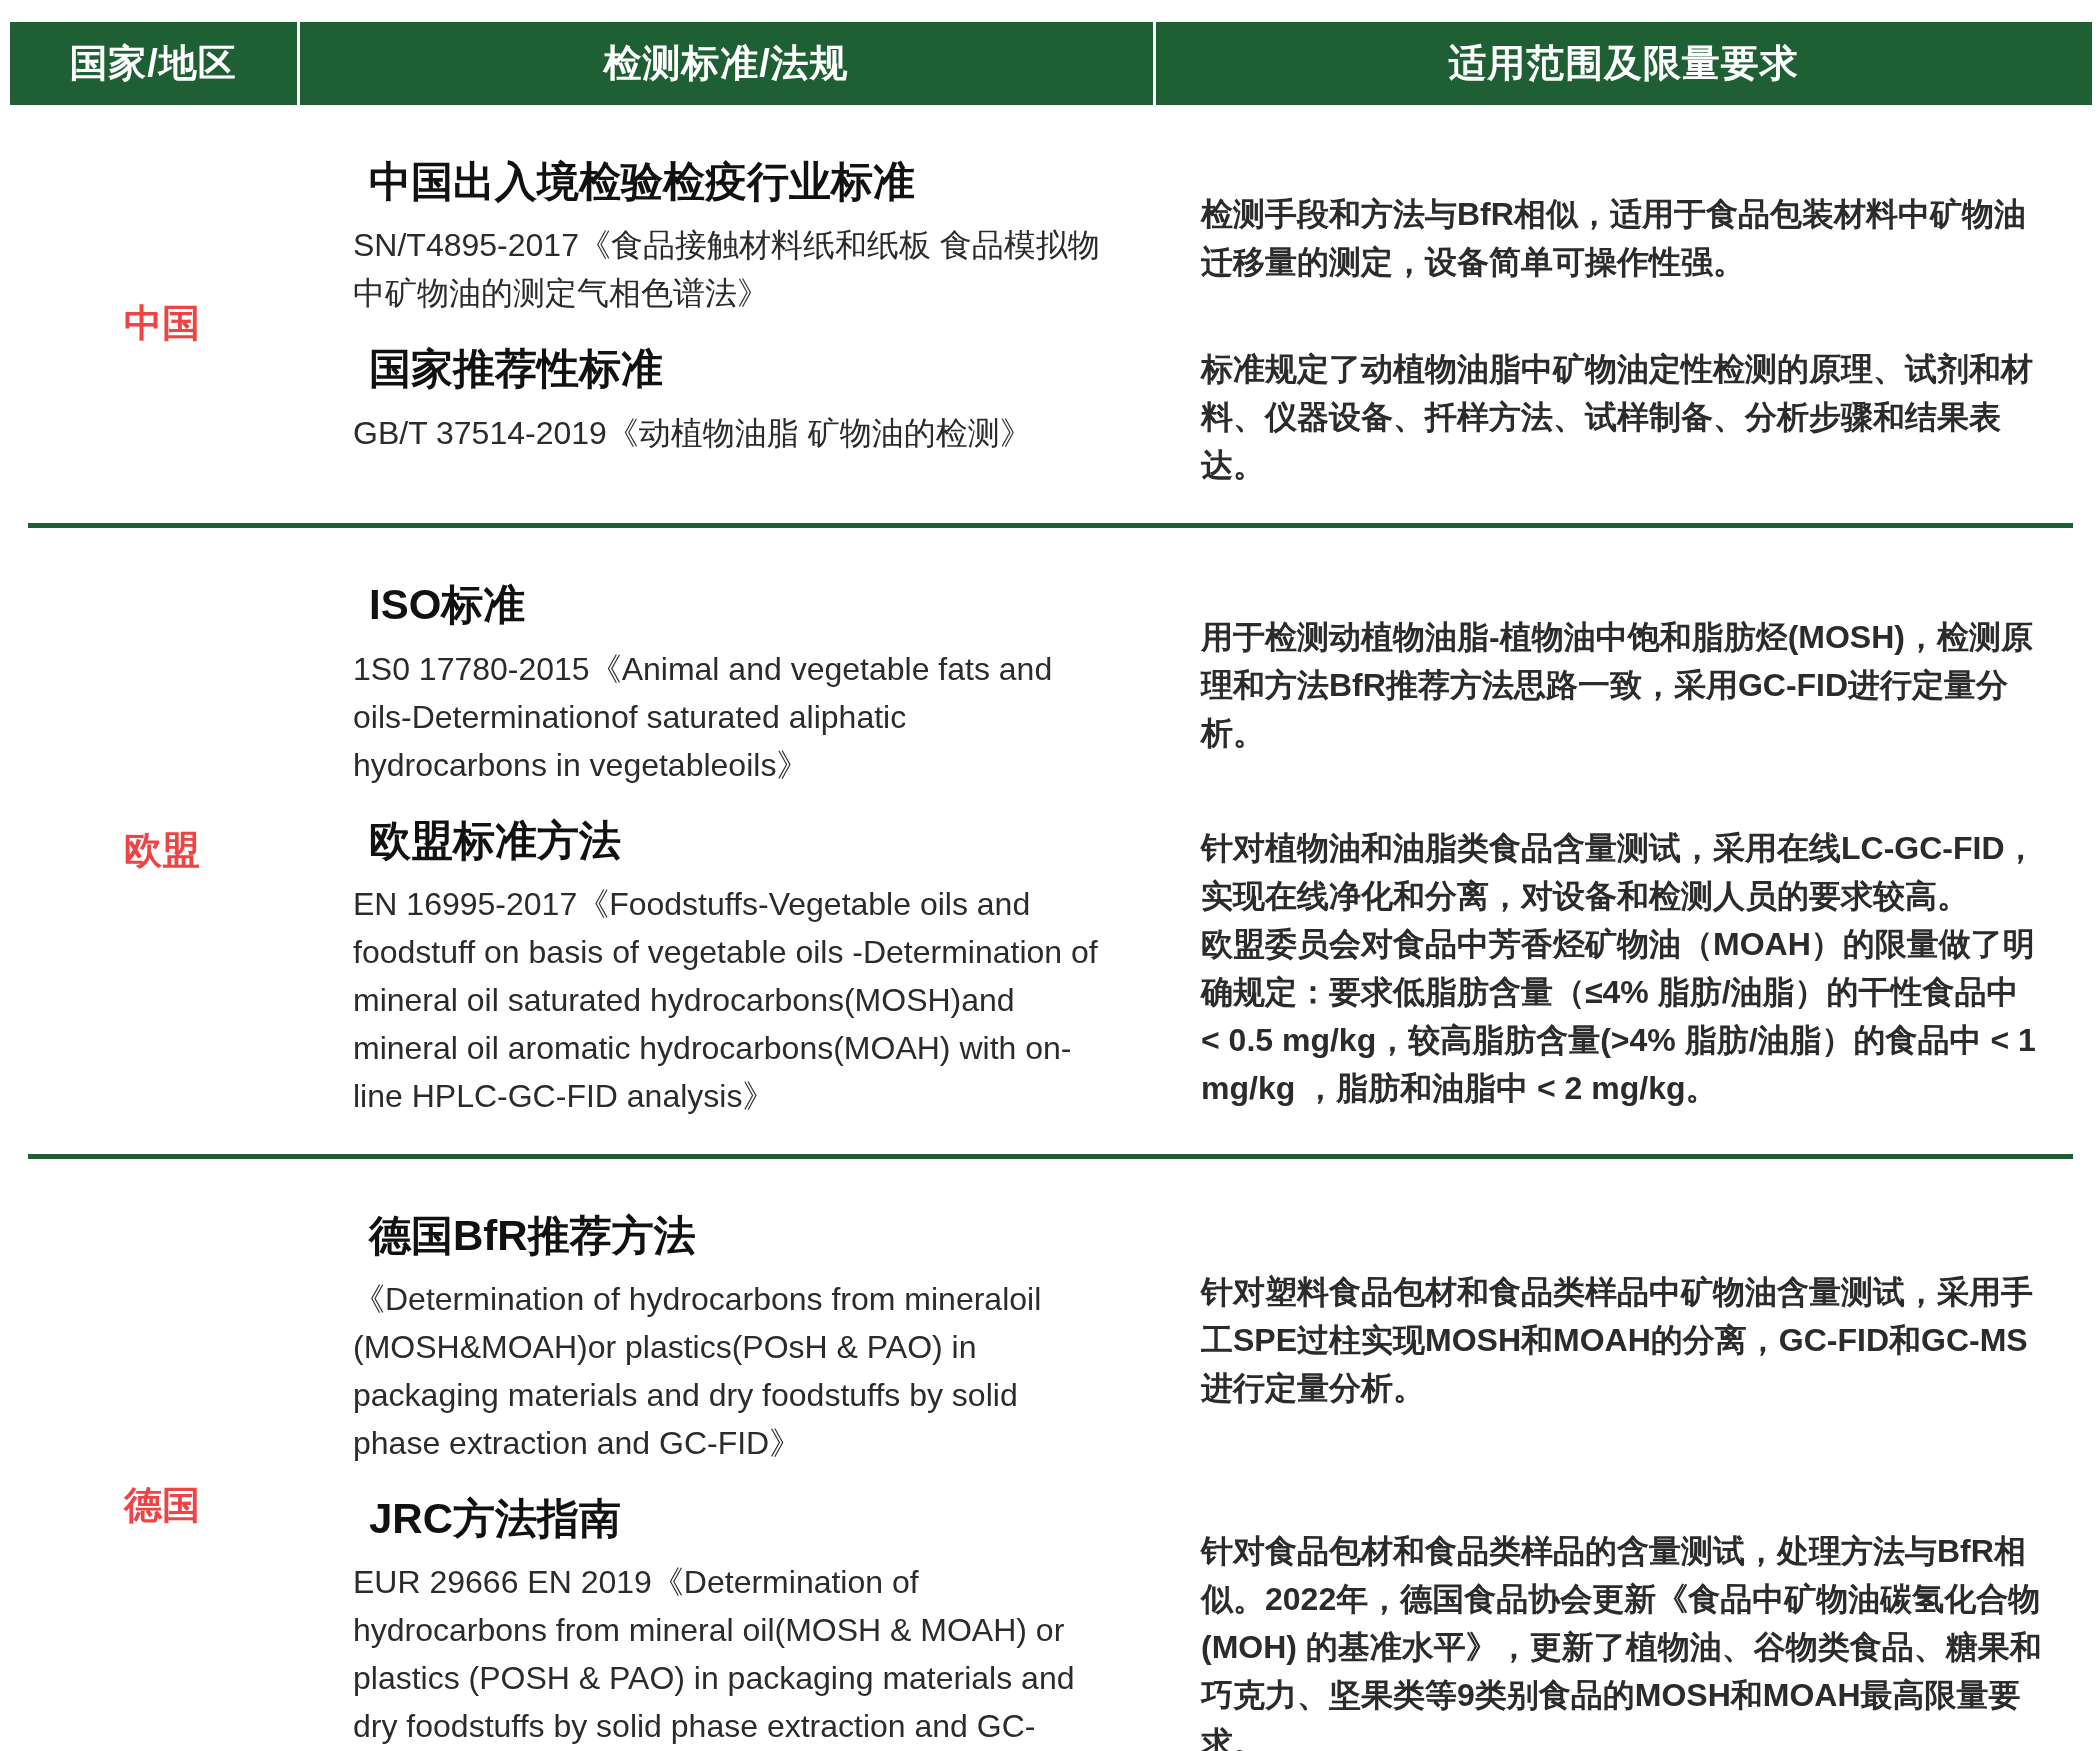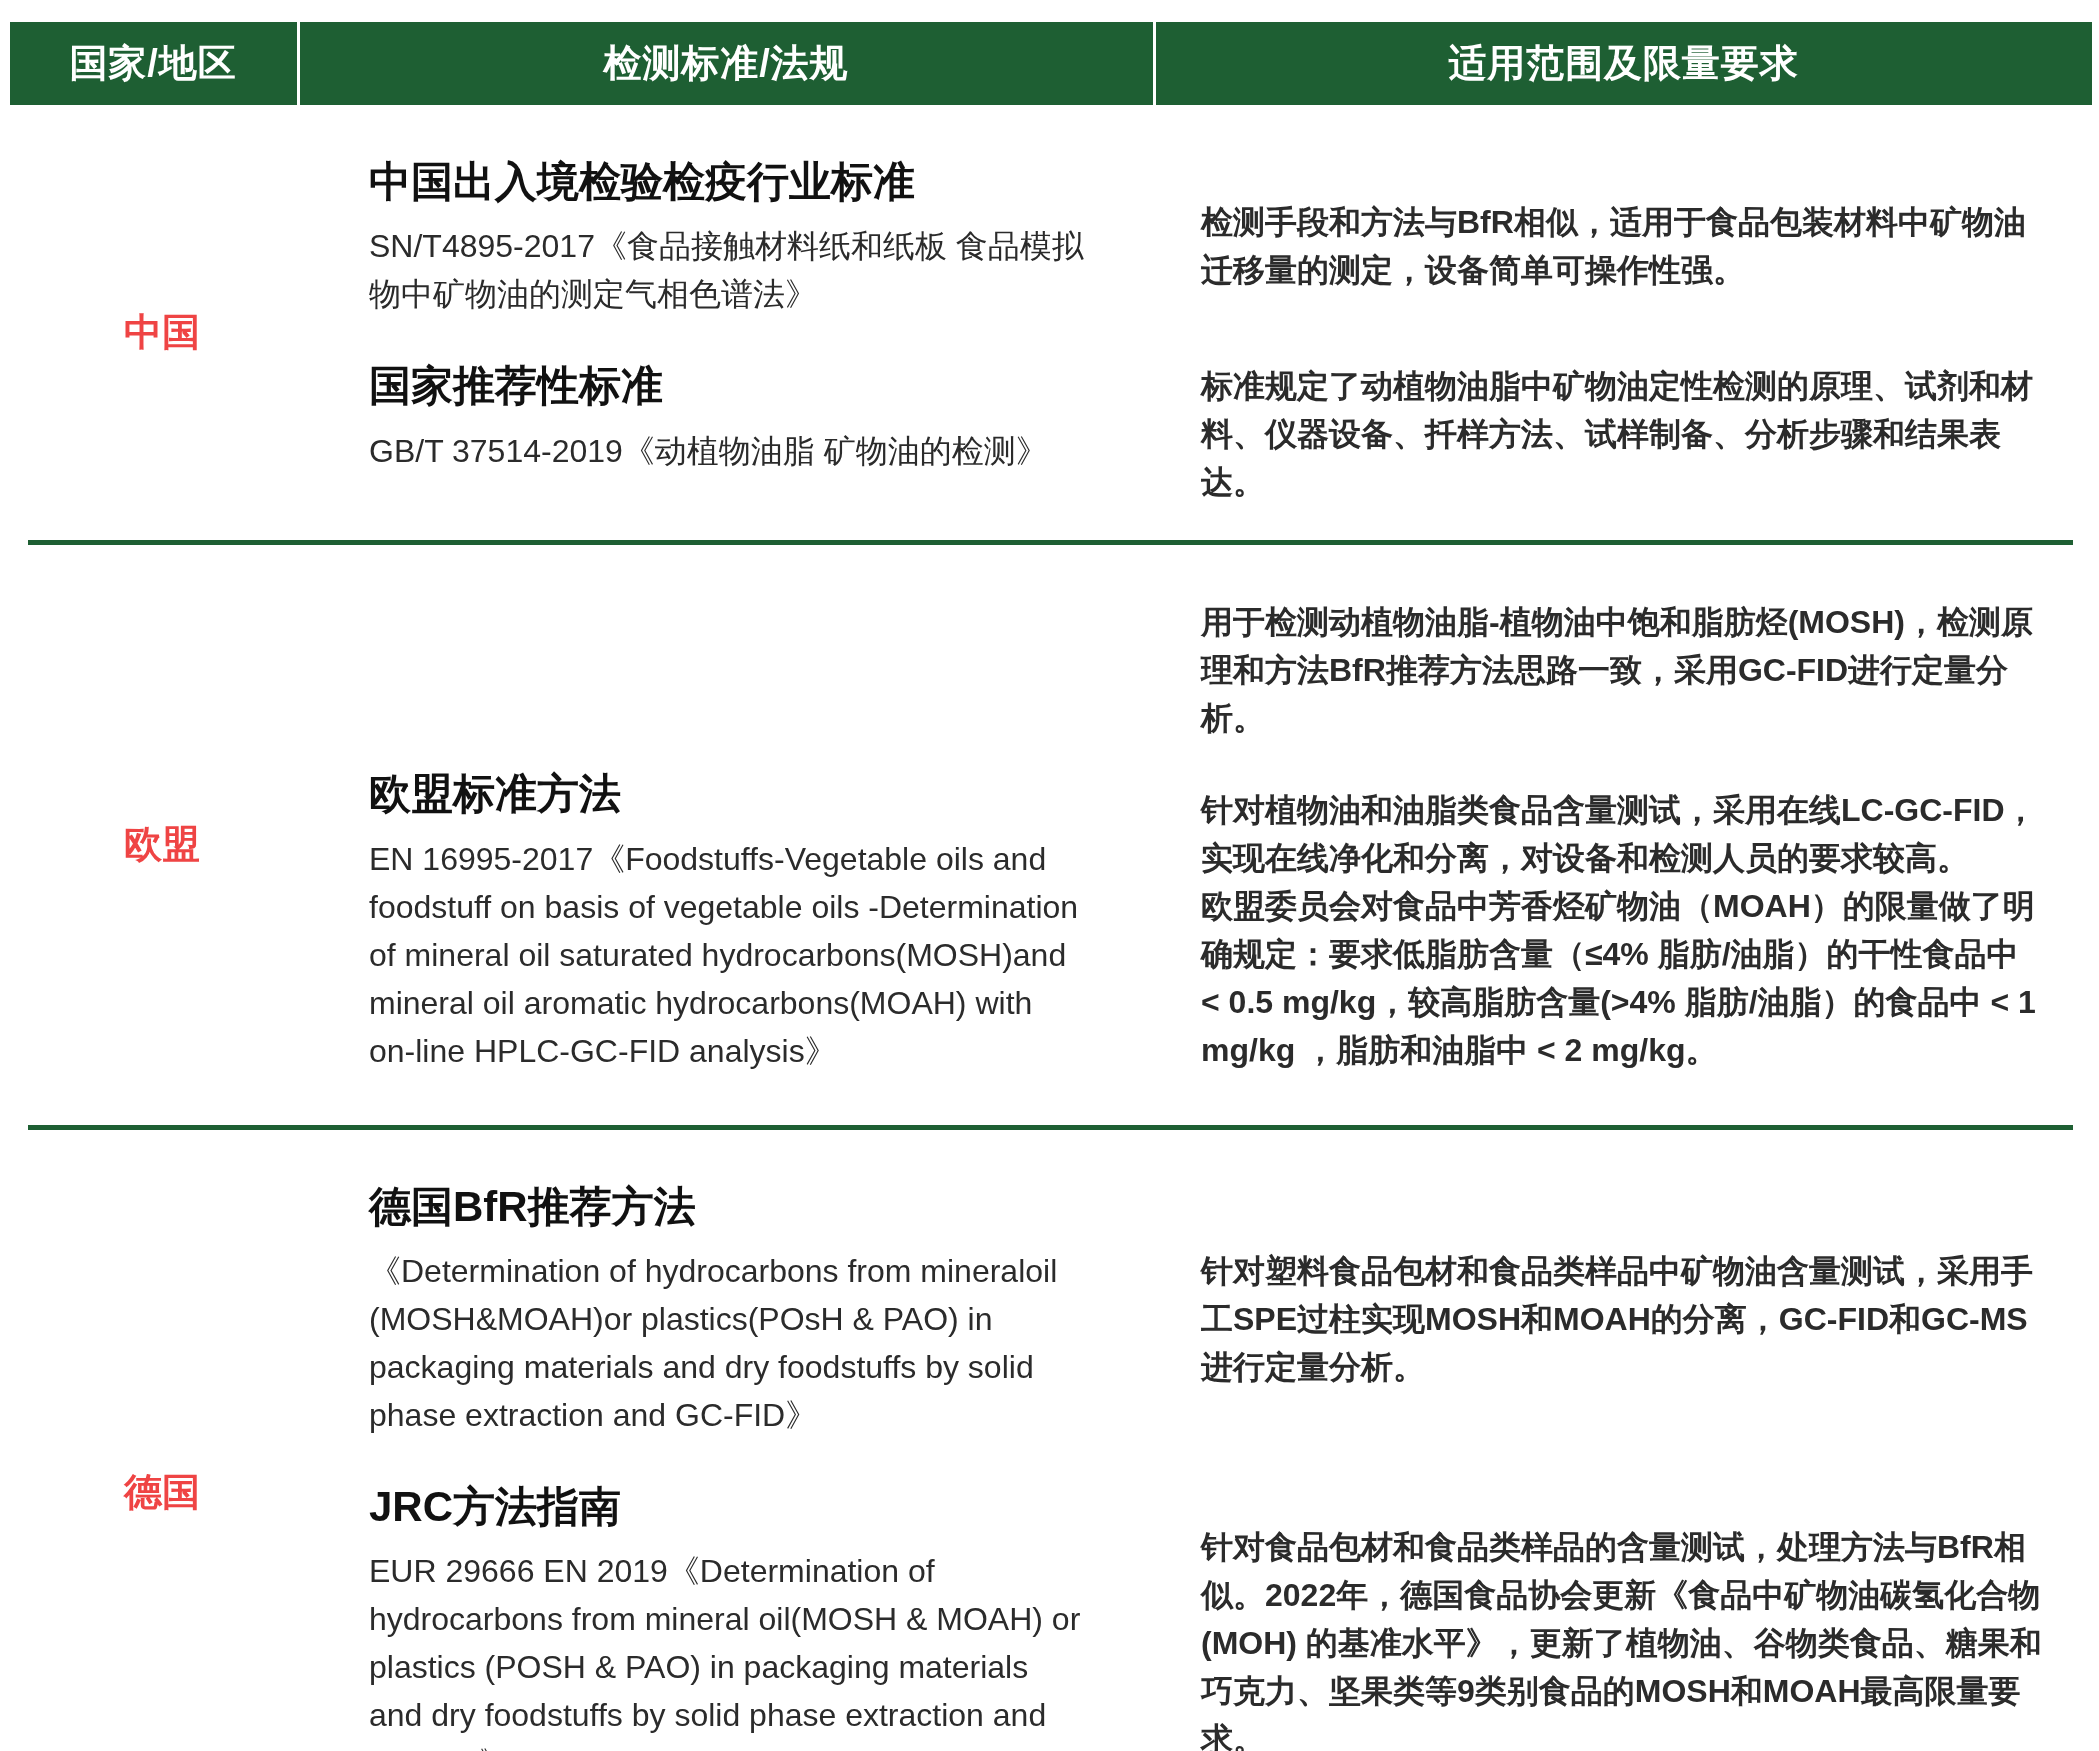--- a/index.html
+++ b/index.html
@@ -61,21 +61,21 @@
     box-sizing: border-box;
   }
   .std-block .std-title {
     margin: 0 0 15px 16px;
     font-size: 42px;
     line-height: 1.15;
     font-weight: bold;
     color: #111111;
   }
   .std-block .std-body {
-    margin: 16px;
+    margin: 0;
     font-size: 32px;
     line-height: 1.5;
     color: #2b2b2b;
   }
   .scope-block {
     grid-column: 3;
     align-self: center;
     padding: 0 28px 0 49px;
     box-sizing: border-box;
     font-size: 32px;
@@ -109,20 +109,24 @@
       <div class="scope-block r1">检测手段和方法与BfR相似，适用于食品包装材料中矿物油迁移量的测定，设备简单可操作性强。</div>
       <div class="std-block r2">
         <h3 class="std-title">国家推荐性标准</h3>
         <p class="std-body">GB/T 37514-2019《动植物油脂 矿物油的检测》</p>
       </div>
       <div class="scope-block r2">标准规定了动植物油脂中矿物油定性检测的原理、试剂和材料、仪器设备、扦样方法、试样制备、分析步骤和结果表达。</div>
     </div>
 
     <div class="country-row">
       <div class="region-cell">欧盟</div>
+      <div class="std-block r1">
+        <h3 class="std-title">ISO标准</h3>
+        <p class="std-body">1S0 17780-2015《Animal and vegetable fats and oils-Determinationof saturated aliphatic hydrocarbons in vegetableoils》</p>
+      </div>
       <div class="scope-block r1">用于检测动植物油脂-植物油中饱和脂肪烃(MOSH)，检测原理和方法BfR推荐方法思路一致，采用GC-FID进行定量分析。</div>
       <div class="std-block r2">
         <h3 class="std-title">欧盟标准方法</h3>
         <p class="std-body">EN 16995-2017《Foodstuffs-Vegetable oils and foodstuff on basis of vegetable oils -Determination of mineral oil saturated hydrocarbons(MOSH)and mineral oil aromatic hydrocarbons(MOAH) with on-line HPLC-GC-FID analysis》</p>
       </div>
       <div class="scope-block r2">针对植物油和油脂类食品含量测试，采用在线LC-GC-FID，实现在线净化和分离，对设备和检测人员的要求较高。
 欧盟委员会对食品中芳香烃矿物油（MOAH）的限量做了明确规定：要求低脂肪含量（≤4% 脂肪/油脂）的干性食品中 &lt; 0.5 mg/kg，较高脂肪含量(&gt;4% 脂肪/油脂）的食品中 &lt; 1 mg/kg ，脂肪和油脂中 &lt; 2 mg/kg。</div>
     </div>
 
     <div class="country-row last">

